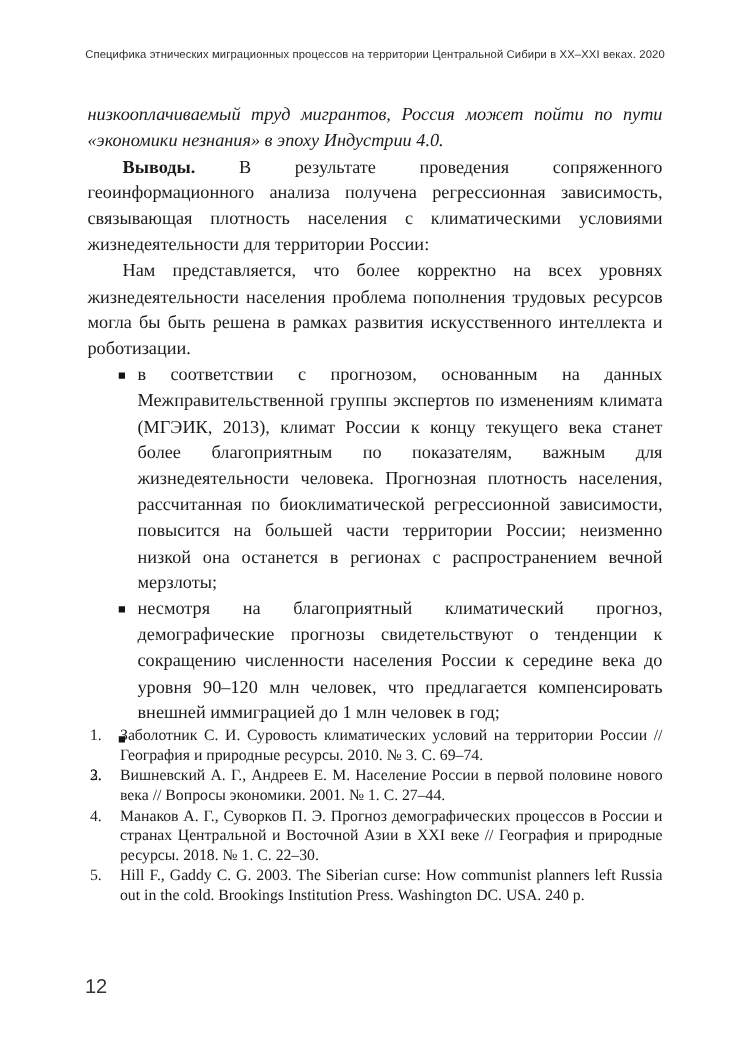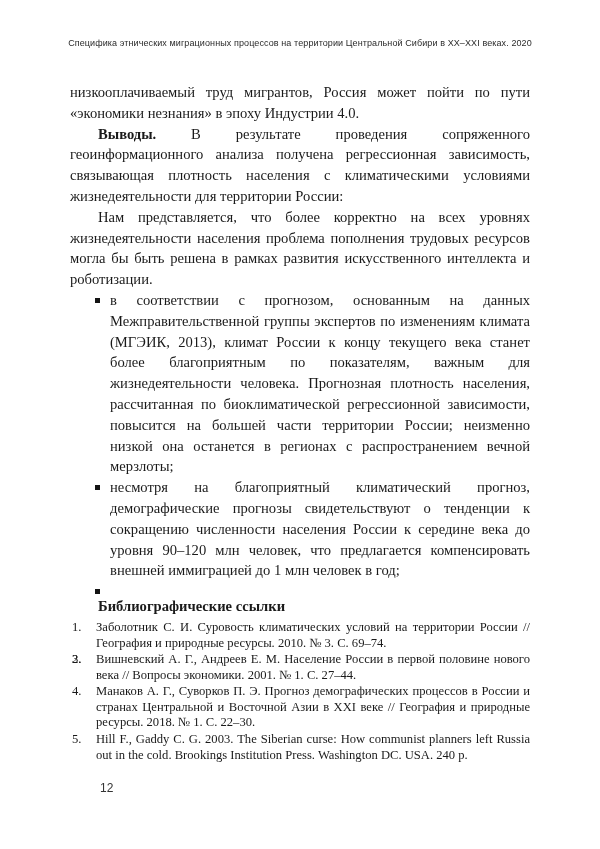--- a/index.html
+++ b/index.html
@@ -38,20 +38,21 @@
     text-align: justify;
     hyphens: auto;
     -webkit-hyphens: auto;
   }
   .p {
     margin: 0;
     text-indent: 28px;
   }
   .p.noindent {
     text-indent: 0;
+    font-style: italic;
   }
   .p .lead {
     font-weight: bold;
   }
   ul.bullets {
     margin: 0;
     padding: 0;
     list-style: none;
   }
   ul.bullets li {
@@ -89,23 +90,22 @@
   ol.refs .refnum {
     position: absolute;
     left: 2px;
     top: 0;
   }
   .page-number {
     position: absolute;
     left: 68px;
     top: 781px;
     font-family: "Liberation Sans", sans-serif;
-    font-size: 12px;
+    font-size: 16px;
     color: #333333;
-    margin-left: 32px;
   }
 </style>
 </head>
 <body>
 
 <div class="page">
 
   <div class="running-header">Специфика этнических миграционных процессов на территории Центральной Сибири в XX–XXI веках. 2020</div>
 
   <div class="content">
@@ -127,21 +127,20 @@
       <li>
         <span class="sq"></span>
         <span>несмотря на благоприятный климатический прогноз, демографические прогнозы свидетельствуют о тенденции к сокращению численности населения России к середине века до уровня 90–120 млн человек, что предлагается компенсировать внешней иммиграцией до 1 млн человек в год;</span>
       </li>
       <li>
         <span class="sq"></span>
       </li>
     </ul>
 
     <section>
-      <h2 class="bib-heading">Библиографические ссылки</h2>
 
       <ol class="refs">
         <li>
           <span class="refnum">1.</span>
           <span>Заболотник С. И. Суровость климатических условий на территории России // География и природные ресурсы. 2010. № 3. С. 69–74.</span>
         </li>
         <li>
           <span class="refnum">2.</span>
         </li>
         <li>

